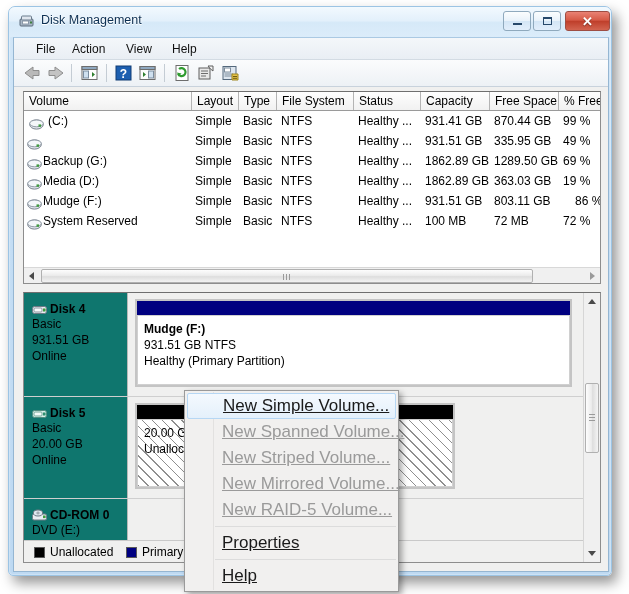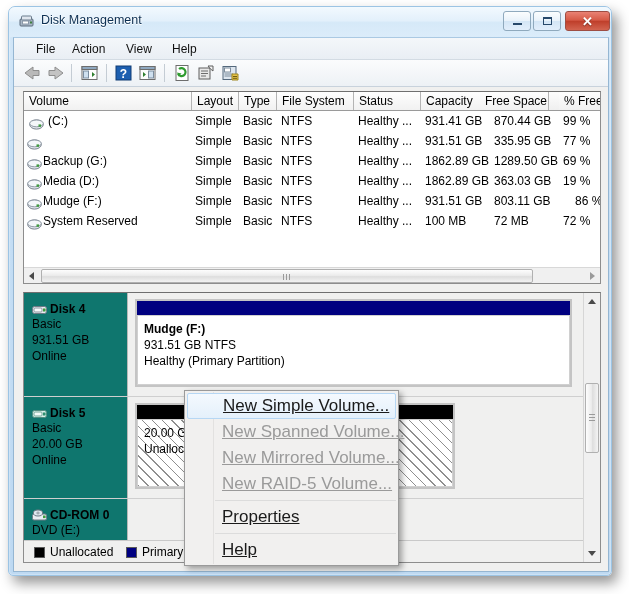--- a/index.html
+++ b/index.html
@@ -462,21 +462,21 @@
     </div>
 
     <div id="vol-list">
       <div id="vol-header">
         <div class="vh-cell" style="left:0px;width:168px">Volume</div>
         <div class="vh-cell" style="left:168px;width:47px">Layout</div>
         <div class="vh-cell" style="left:215px;width:38px">Type</div>
         <div class="vh-cell" style="left:253px;width:77px">File System</div>
         <div class="vh-cell" style="left:330px;width:67px">Status</div>
         <div class="vh-cell" style="left:397px;width:69px">Capacity</div>
-        <div class="vh-cell" style="left:456px;width:69px">Free Space</div>
+        <div class="vh-cell" style="left:466px;width:69px">Free Space</div>
         <div class="vh-cell" style="left:535px;width:75px;border-right:none">% Free</div>
       </div>
 
       <div class="vrow" style="top:21px">
         <span class="vol-icon" style="left:5px">
           <svg width="15" height="11" viewBox="0 0 15 11">
             <ellipse cx="7.5" cy="5.5" rx="6.8" ry="4.6" fill="#e3e8ee" stroke="#77818c"></ellipse>
             <ellipse cx="7.5" cy="4.4" rx="6.8" ry="3.4" fill="#f4f7fa" stroke="#8e98a3"></ellipse>
             <rect x="9.5" y="5.4" width="2.6" height="2.4" fill="#3f9b3f"></rect>
           </svg>
@@ -498,21 +498,21 @@
             <ellipse cx="7.5" cy="4.4" rx="6.8" ry="3.4" fill="#f4f7fa" stroke="#8e98a3"></ellipse>
             <rect x="9.5" y="5.4" width="2.6" height="2.4" fill="#3f9b3f"></rect>
           </svg>
         </span>
         <span class="vcell" style="left:171px;width:45px">Simple</span>
         <span class="vcell" style="left:219px;width:36px">Basic</span>
         <span class="vcell" style="left:257px;width:74px">NTFS</span>
         <span class="vcell" style="left:334px;width:64px">Healthy ...</span>
         <span class="vcell" style="left:401px;width:66px">931.51 GB</span>
         <span class="vcell" style="left:470px;width:66px">335.95 GB</span>
-        <span class="vcell" style="left:539px;width:60px">77 %</span>
+        <span class="vcell" style="left:539px;width:60px">49 %</span>
       </div>
 
       <div class="vrow" style="top:61px">
         <span class="vol-icon" style="left:3px">
           <svg width="15" height="11" viewBox="0 0 15 11">
             <ellipse cx="7.5" cy="5.5" rx="6.8" ry="4.6" fill="#e3e8ee" stroke="#77818c"></ellipse>
             <ellipse cx="7.5" cy="4.4" rx="6.8" ry="3.4" fill="#f4f7fa" stroke="#8e98a3"></ellipse>
             <rect x="9.5" y="5.4" width="2.6" height="2.4" fill="#3f9b3f"></rect>
           </svg>
         </span>
@@ -675,20 +675,21 @@
         </div>
       </div>
     </div>
 
   </div>
 
   <div id="ctx-menu">
     <div id="ctx-gutter"></div>
     <div class="ctx-item selected">New Simple Volume...</div>
     <div class="ctx-item disabled">New Spanned Volume...</div>
+    <div class="ctx-item disabled">New Striped Volume...</div>
     <div class="ctx-item disabled">New Mirrored Volume...</div>
     <div class="ctx-item disabled">New RAID-5 Volume...</div>
     <div class="ctx-sep"></div>
     <div class="ctx-item">Properties</div>
     <div class="ctx-sep"></div>
     <div class="ctx-item">Help</div>
   </div>
 
 </div>
 

